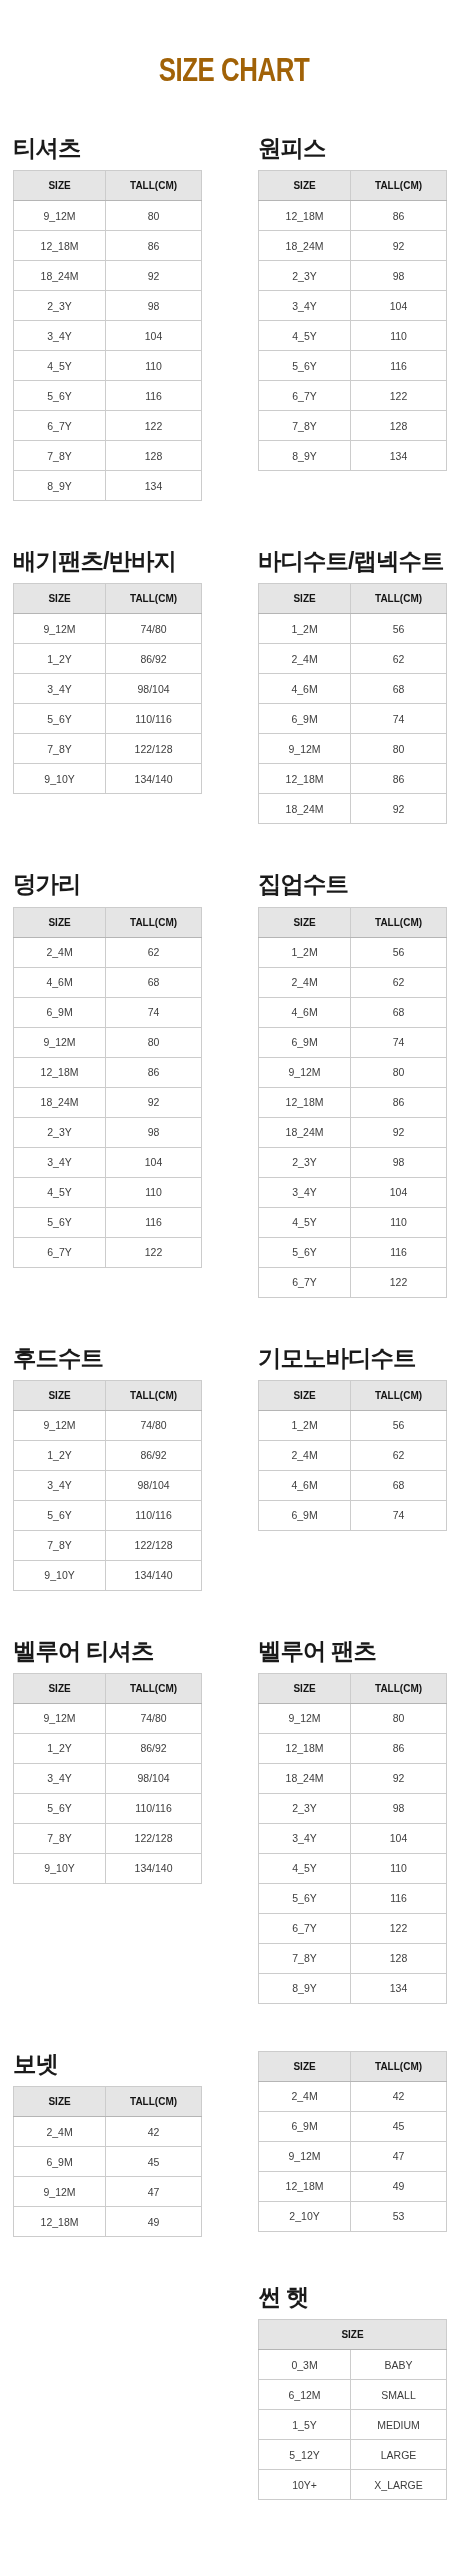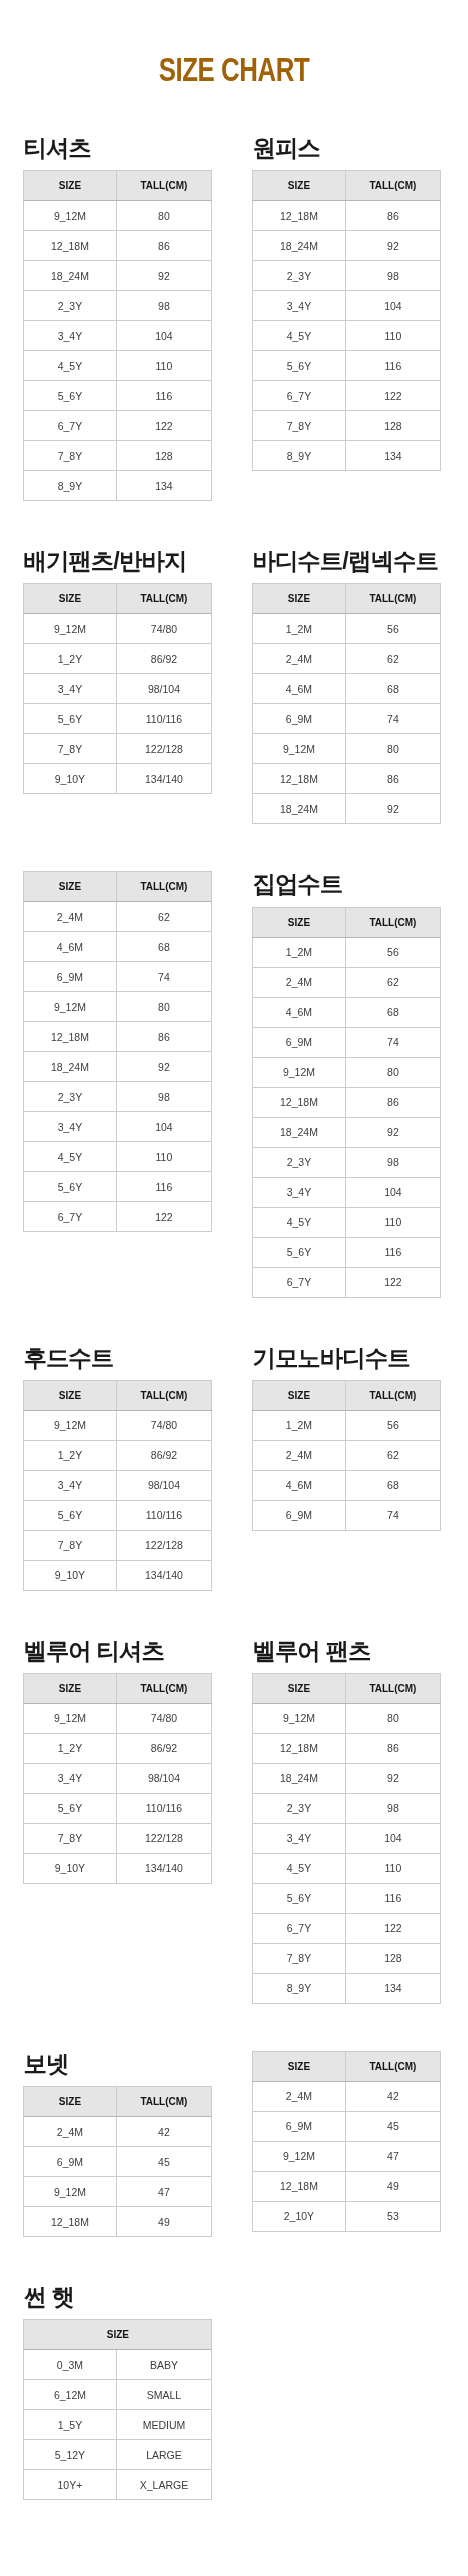--- a/index.html
+++ b/index.html
@@ -31,23 +31,24 @@
     transform: scaleX(0.76);
     transform-origin: center;
     letter-spacing: -0.6px;
   }
   .content {
     padding-left: 23.4px;
     padding-right: 22px;
   }
   .group {
     display: flex;
-    gap: 40px;
+    gap: 56px;
     align-items: flex-start;
     margin-bottom: 47px;
+    justify-content: flex-end;
   }
   .group:last-child { margin-bottom: 0; }
   .section { width: 189px; flex: 0 0 189px; }
   .section-title {
     font-size: 23.4px;
     line-height: 27px;
     font-weight: 700;
     color: #1a1a1a;
     letter-spacing: -0.9px;
     margin: 0 0 8.2px 0;
@@ -282,20 +283,21 @@
               <tr>
                 <td>18_24M</td>
                 <td>92</td>
               </tr>
             </tbody>
     </table>
   </div>
 </div>
       <div class="group">
   <div class="section">
+    <h2 class="section-title">덩가리</h2>
     <table class="size-table">
       <colgroup>
               <col style="width:49%">
               <col style="width:51%">
             </colgroup>
       <thead>
         <tr>
                 <th>SIZE</th>
                 <th>TALL(CM)</th>
               </tr>

